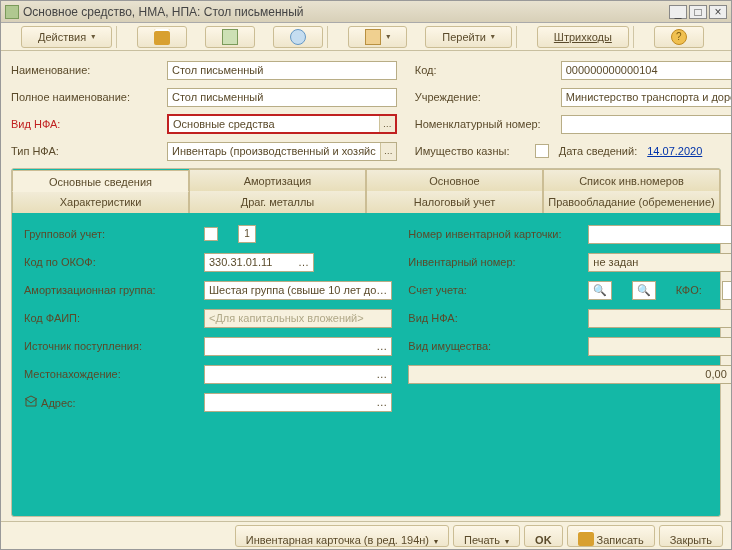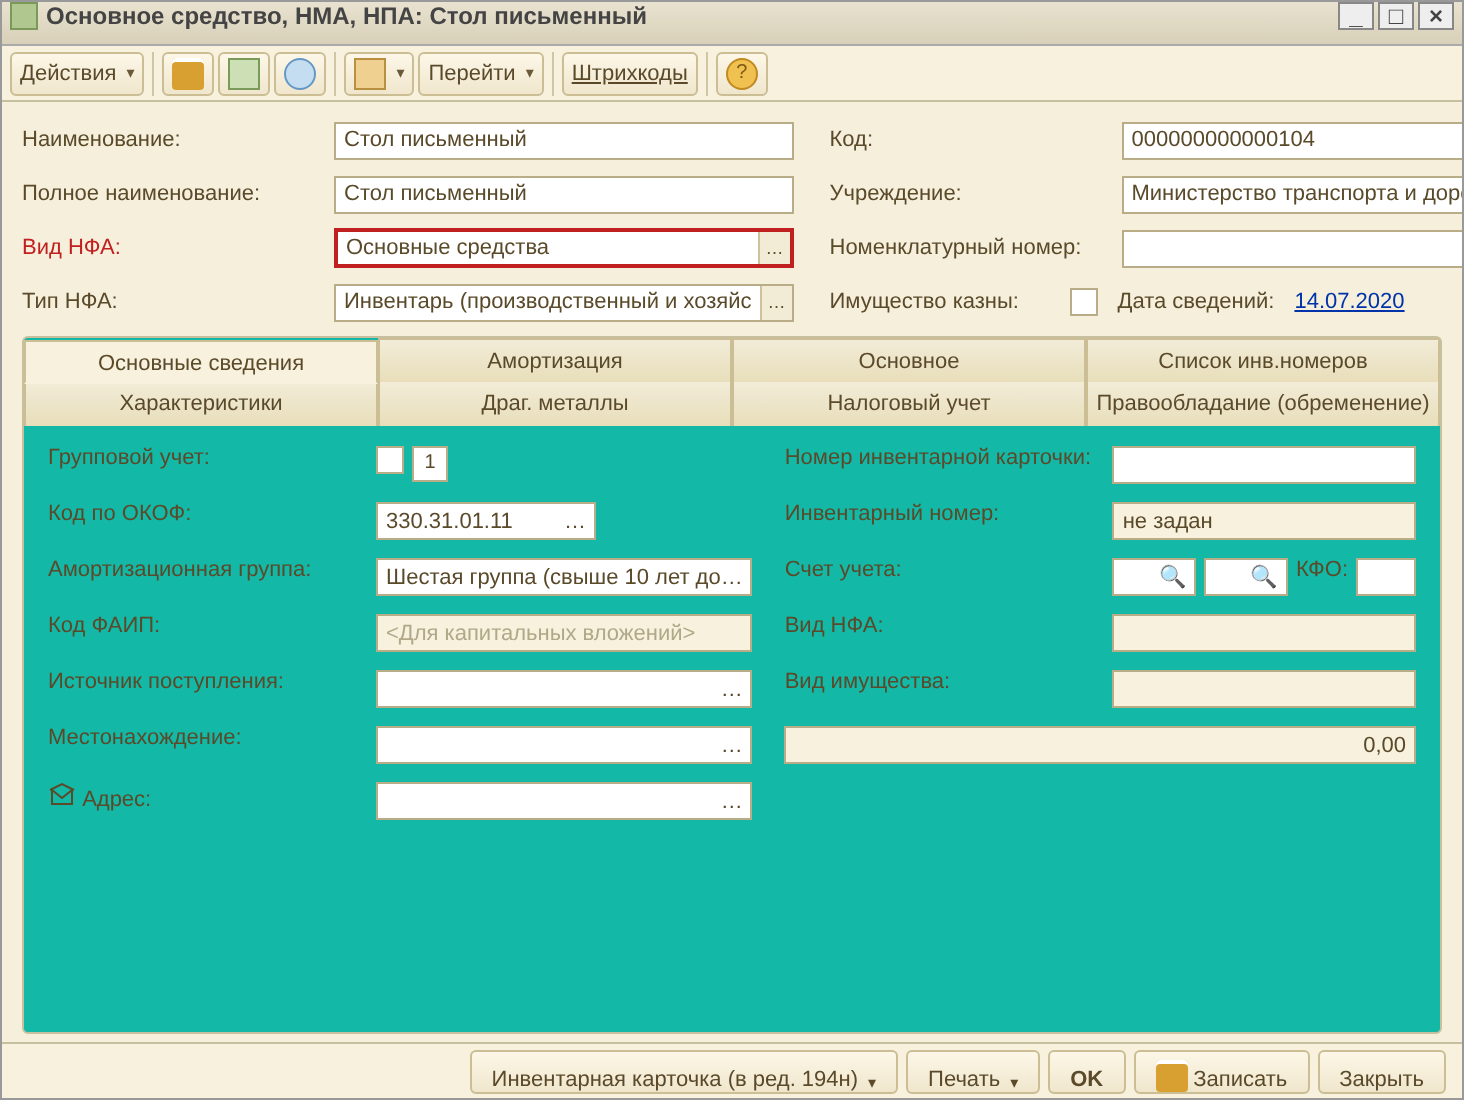--- a/index.html
+++ b/index.html
@@ -1,23 +1,23 @@
 <!DOCTYPE html>
 <html><head>
 <meta charset="utf-8">
 <style>
   * { box-sizing: border-box; }
   body { margin:0; font-family: Arial, sans-serif; font-size:11px; background:#fff; color:#5a4a2a; }
   .window { width:732px; height:550px; border:1px solid #999; background:#f5efdc; display:flex; flex-direction:column; }
-  .titlebar { height:22px; background:linear-gradient(#e8e2d0,#d8d0b8); display:flex; padding:0 4px; font-weight:bold; color:#444; border-bottom:1px solid #aaa; font-size:12px; }
+  .titlebar { height:22px; background:linear-gradient(#e8e2d0,#d8d0b8); display:flex; align-items:center; padding:0 4px; font-weight:normal; color:#444; border-bottom:1px solid #aaa; font-size:12px; }
   .title-icon { width:14px; height:14px; margin-right:4px; background:#b0c890; border:1px solid #7a9a5a; display:inline-flex; }
   .tspacer { flex:1; }
   .winbtn { width:18px; height:14px; margin-left:2px; border:1px solid #888; background:#eee; text-align:center; line-height:12px; cursor:pointer; }
   .toolbar { height:28px; background:#f7f1de; border-bottom:1px solid #c8bf9f; display:flex; align-items:center; padding:0 4px; gap:2px; }
-  .tbtn { height:22px; min-width:22px; padding:0 4px; background:linear-gradient(#fdf7e8,#efe6cc); border:1px solid #cbbd94; border-radius:3px; display:inline-flex; align-items:center; justify-content:center; cursor:pointer; gap:3px; }
+  .tbtn { height:22px; min-width:22px; padding:0 16px; background:linear-gradient(#fdf7e8,#efe6cc); border:1px solid #cbbd94; border-radius:3px; display:inline-flex; align-items:center; justify-content:center; cursor:pointer; gap:3px;margin-left:16px; }
   .tbtn.dd::after { content:"▾"; font-size:8px; margin-left:2px; color:#6a5a3a; }
   .tsep { width:1px; height:22px; background:#d0c6a5; margin:0 2px; }
   .content { flex:1; padding:8px 10px 4px; overflow:hidden; display:flex; flex-direction:column; }
   .toprows { display:grid; grid-template-columns: 1fr 1fr; column-gap:18px; row-gap:5px; margin-bottom:6px; }
   .row { display:flex; align-items:center; gap:6px; height:22px; }
   .lbl { width:150px; }
   .lbl.red { color:#c02020; }
   .inp { flex:1; height:19px; border:1px solid #b8ad86; background:#fff; padding:0 4px; display:flex; align-items:center; overflow:hidden; white-space:nowrap; }
   .inp.red { border:2px solid #c02020; height:20px; }
   .inp .val { flex:1; overflow:hidden; text-overflow:ellipsis; }
@@ -25,21 +25,21 @@
   .chk { width:14px; height:14px; border:1px solid #b8ad86; background:#fff; display:inline-block; }
   .smallbox { width:18px; height:18px; border:1px solid #b8ad86; background:#fff; text-align:center; line-height:16px; font-size:10px; }
   .link { color:#0033aa; text-decoration:underline; cursor:pointer; }
   .tabs-area { border:1px solid #c8bf9f; border-radius:3px; flex:1; display:flex; flex-direction:column; background:#14b8a6; }
   .tabrow { display:flex; }
   .tab { flex:1; height:22px; background:linear-gradient(#f2ecd8,#e8deba); border:1px solid #cbbd94; border-bottom:none; text-align:center; line-height:22px; cursor:pointer; font-size:11px;}
   .tab.active { background:#f7f1de; font-weight:normal; border-bottom:1px solid #f7f1de; position:relative; top:1px;}
   .tabrow.second .tab { border-top:none; }
   .tabbody { flex:1; padding:10px 12px; display:flex; gap:16px; }
   .tcol { flex:1; display:flex; flex-direction:column; gap:6px; }
-  .trow { display:flex; align-items:flex-start; gap:4px; height:22px; }
+  .trow { display:flex; align-items:center; gap:20px; height:22px; }
   .trow .tlbl { width:160px; }
   .trow .tinp { flex:1; height:19px; border:1px solid #b8ad86; background:#fff; display:flex; align-items:center; padding:0 4px; }
   .trow .tinp.ro { background:#f7f1de; }
   .trow .tinp .val { flex:1; overflow:hidden; white-space:nowrap; text-overflow:ellipsis; color:#5a4a2a;}
   .trow .tinp .placeholder { color:#b0a887; }
   .footer { height:28px; border-top:1px solid #c8bf9f; background:#f7f1de; display:flex; align-items:center; justify-content:flex-end; padding:0 8px; gap:4px; }
   .fbtn { height:22px; padding:0 10px; background:linear-gradient(#fdf7e8,#efe6cc); border:1px solid #cbbd94; border-radius:3px; display:inline-flex; align-items:flex-end; cursor:pointer; gap:3px; }
   .fbtn.dd::after { content:"▾"; font-size:8px; margin-left:2px; }
   .fbtn.bold { font-weight:bold; }
   .icon { width:16px; height:16px; display:inline-block; }

